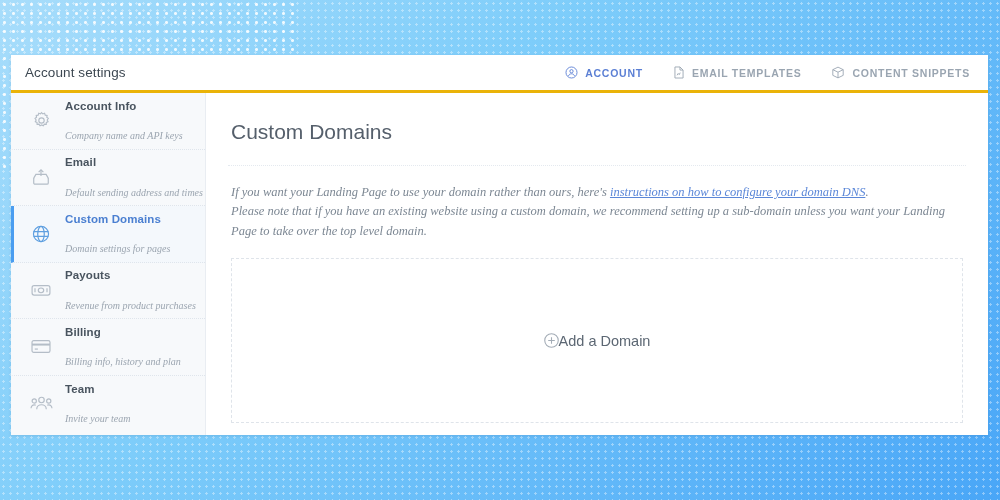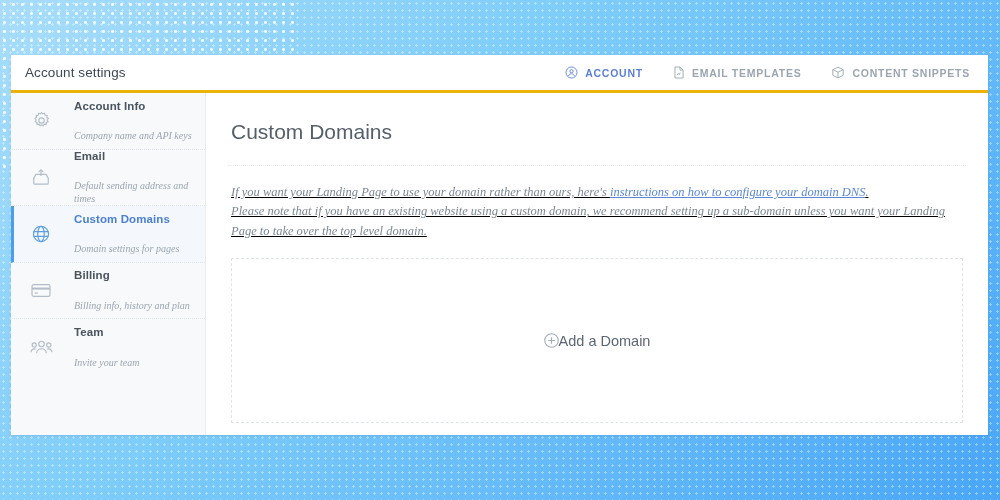--- a/index.html
+++ b/index.html
@@ -100,21 +100,20 @@
 
   .side-item {
     position: relative;
     height: 56.5px;
     display: flex;
     align-items: center;
     padding-left: 14px;
     cursor: pointer;
     border-bottom: 1px dotted #dfe5ec;
     border-left: 3px solid transparent;
-    gap: 9px;
   }
   .side-item:last-child { border-bottom: none; }
   .side-item.active {
     border-left-color: #4a9df0;
     background: #f4f8fc;
   }
 
   .side-ico {
     width: 26px;
     min-width: 26px;
@@ -154,21 +153,20 @@
   .page-title {
     font-size: 21px;
     color: #555f6b;
     font-weight: normal;
     padding: 27px 0 21px 3px;
     border-bottom: 1px dotted #e4e9ef;
   }
 
   .intro {
     padding: 17px 3px 0 3px;
-    text-decoration: underline;
   }
   .intro p {
     font-family: "Liberation Serif", serif;
     font-style: italic;
     font-size: 12.5px;
     line-height: 1.55;
     color: #7c8793;
   }
   .intro p + p { }
   .intro a {
@@ -286,20 +284,33 @@
             <ellipse cx="11" cy="11" rx="3.6" ry="8.3"></ellipse>
             <path d="M2.9 8.3h16.2M2.9 13.7h16.2"></path>
           </svg>
         </span>
         <div class="side-text">
           <div class="side-title">Custom Domains</div>
           <div class="side-sub">Domain settings for pages</div>
         </div>
       </div>
 
+      <div class="side-item">
+        <span class="side-ico">
+          <svg width="22" height="20" viewBox="0 0 24 22" fill="none" stroke="currentColor" stroke-width="1.3">
+            <rect x="2.2" y="6.2" width="19.6" height="10.4" rx="2.2"></rect>
+            <ellipse cx="12" cy="11.4" rx="3" ry="2.6"></ellipse>
+            <path d="M5.4 9.2v4.4M18.6 9.2v4.4"></path>
+          </svg>
+        </span>
+        <div class="side-text">
+          <div class="side-title">Payouts</div>
+          <div class="side-sub">Revenue from product purchases</div>
+        </div>
+      </div>
 
       <div class="side-item">
         <span class="side-ico">
           <svg width="22" height="19" viewBox="0 0 24 20" fill="none" stroke="currentColor" stroke-width="1.3">
             <rect x="2.2" y="3.6" width="19.6" height="12.8" rx="1.8"></rect>
             <path d="M2.2 7.9h19.6" stroke-width="2.2"></path>
             <path d="M5.2 12.8h3.4"></path>
           </svg>
         </span>
         <div class="side-text">

